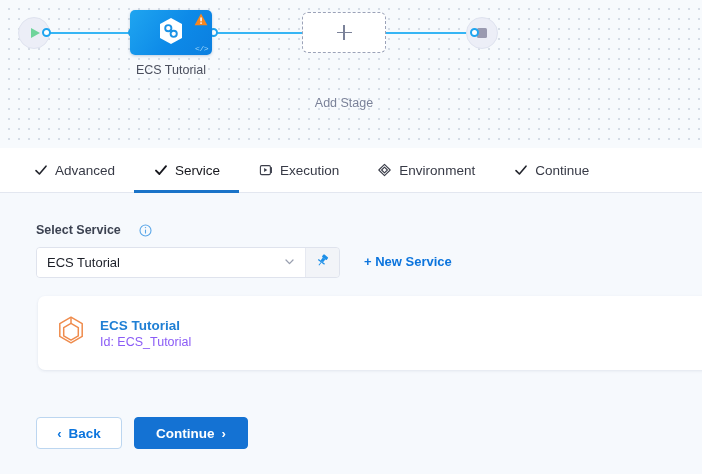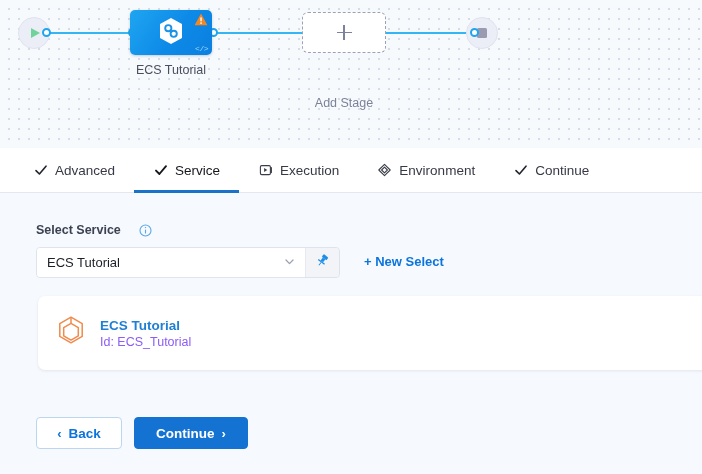--- a/index.html
+++ b/index.html
@@ -442,21 +442,21 @@
             <rect x="4.6" y="1.6" width="5.8" height="3.4" rx="0.8" fill="#1d8fe8"></rect>
             <rect x="5.9" y="5" width="3.2" height="3.6" fill="#1d8fe8"></rect>
             <path d="M3.5 8.6 L11.5 8.6 L11.5 9.9 L3.5 9.9 Z" fill="#1d8fe8"></path>
             <rect x="7.1" y="9.9" width="0.9" height="3.6" fill="#1d8fe8"></rect>
           </g>
         </svg>
       </span>
     </div>
   </div>
 
-  <div class="new-service">+ New Select</div>
+  <div class="new-service">+ New Service</div>
 
   <div class="svc-card">
     <span>
       <svg width="30" height="32" viewBox="0 0 30 32">
         <g fill="none" stroke="#ef8b4c" stroke-width="1.5" stroke-linejoin="round">
           <path d="M15 2.2 L26.2 8.6 L26.2 21.4 L15 27.8 L3.8 21.4 L3.8 8.6 Z"></path>
           <path d="M15 8.4 L22.3 12.6 L22.3 20.9 L15 25.1 L7.7 20.9 L7.7 12.6 Z"></path>
           <line x1="15" y1="2.2" x2="15" y2="8.4"></line>
         </g>
       </svg>

